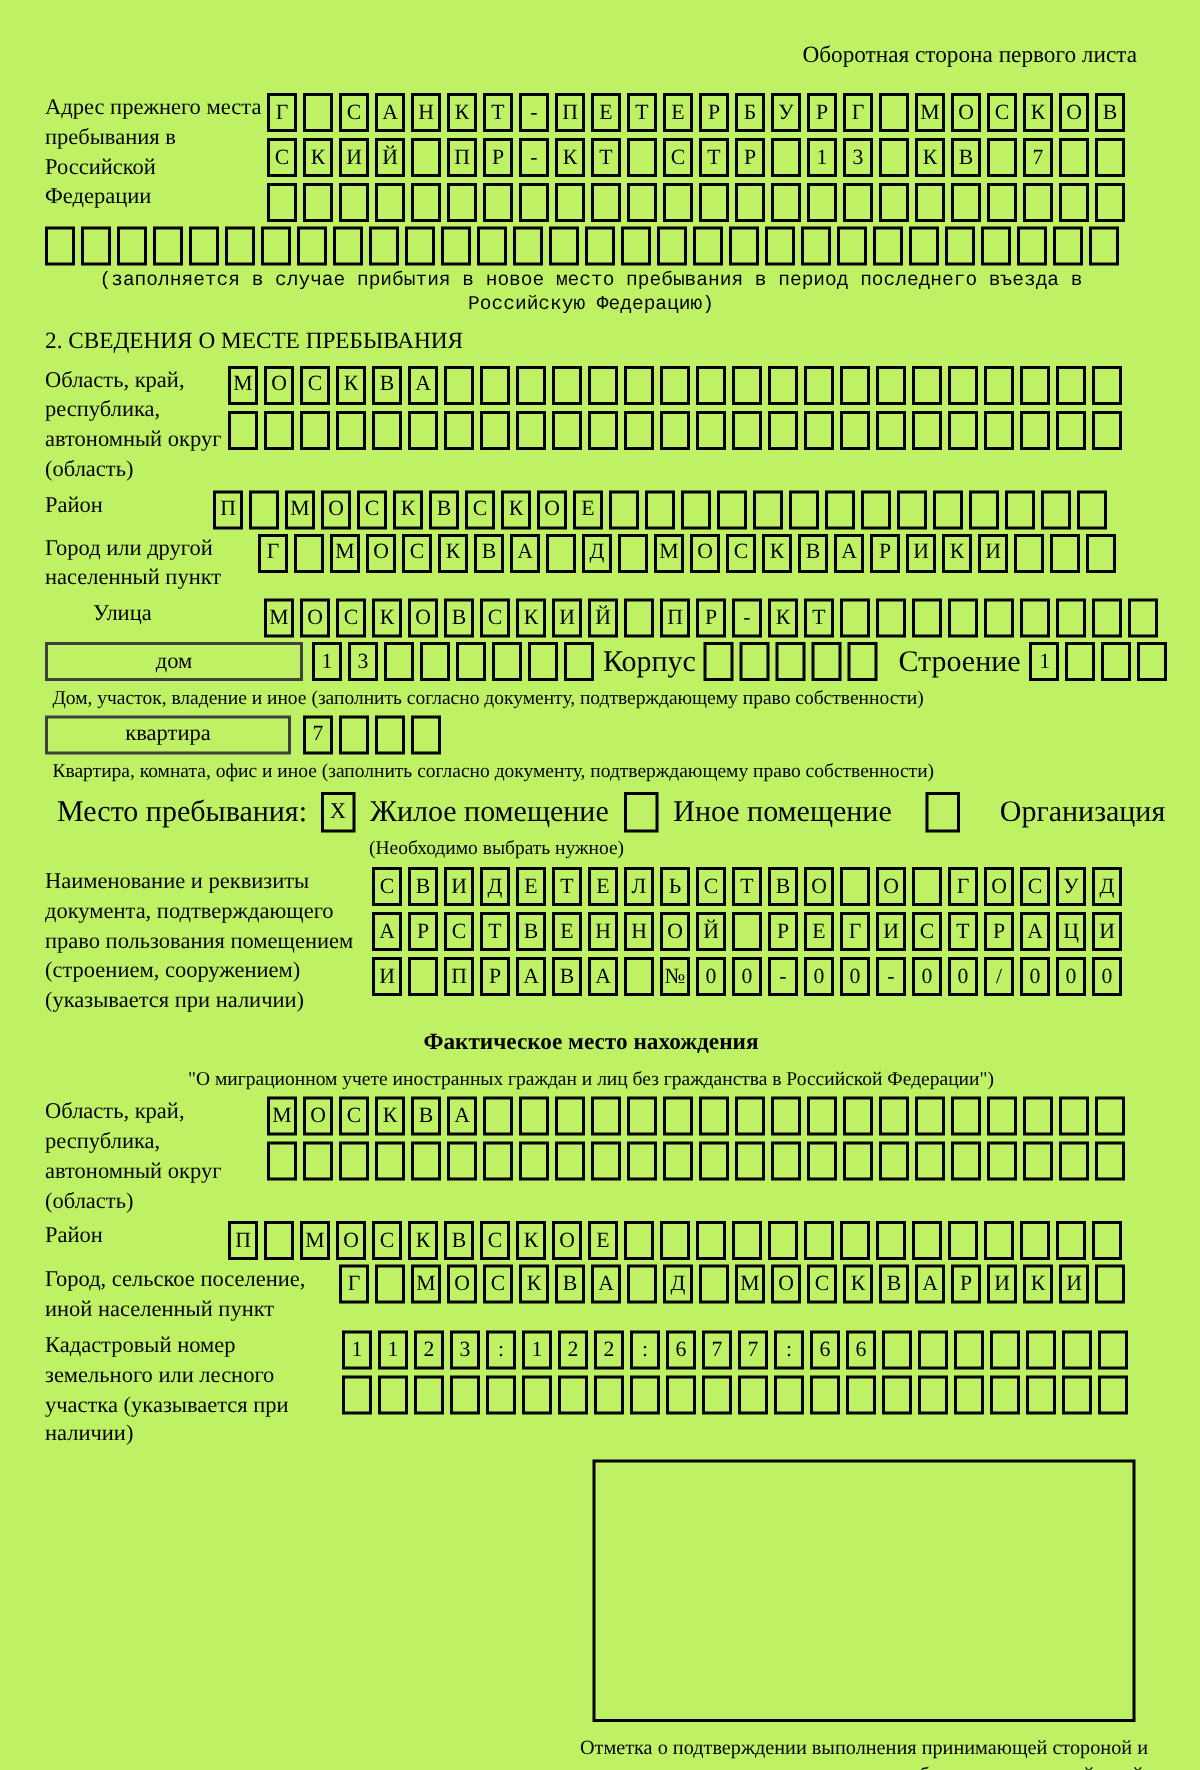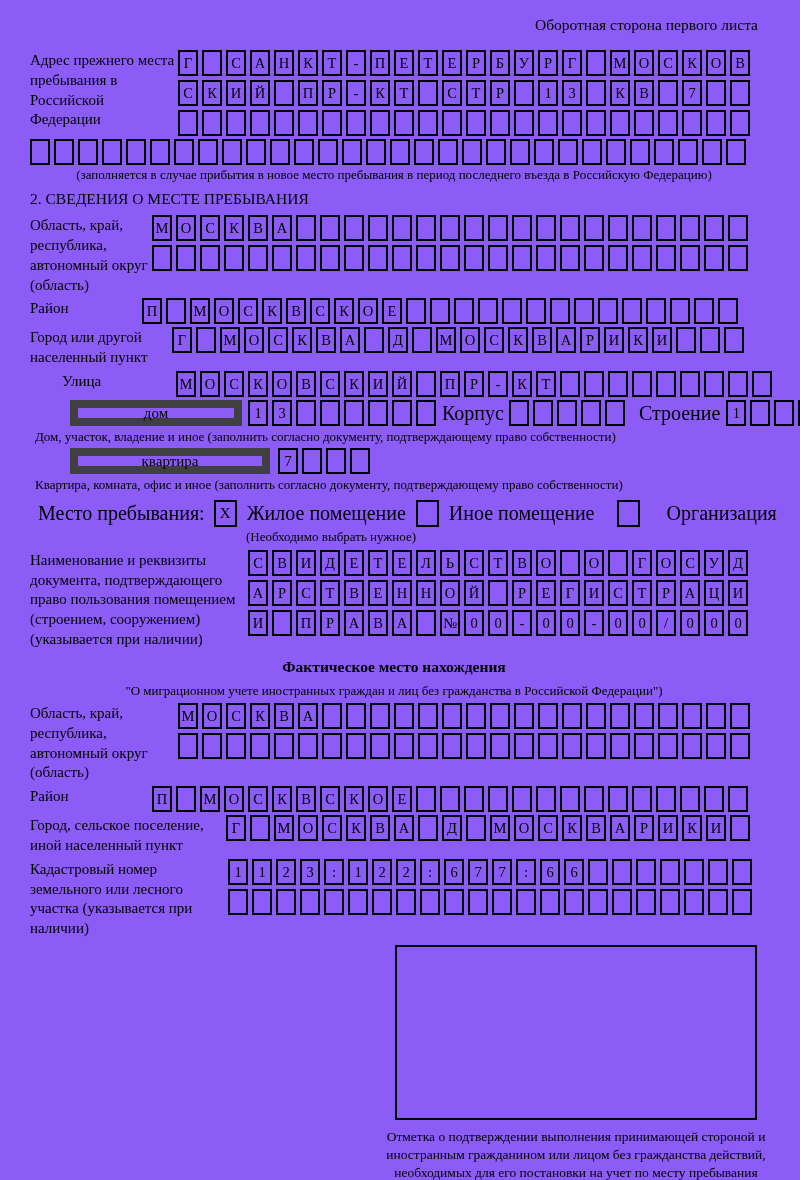--- a/index.html
+++ b/index.html
@@ -2,49 +2,49 @@
 <html><head>
 <meta charset="utf-8">
 <style>
   * { margin:0; padding:0; box-sizing:border-box; }
   html,body { background:#fff; }
   body {
     width:800px; height:1180px;
     color:#000;
     font-family:"Liberation Serif","DejaVu Serif",serif;
   }
-  .page { width:800px; height:1180px; padding:16px 42px 0 30px; overflow:hidden; background:#8b5cf6; }
+  .page { width:800px; height:1180px; padding:28px 42px 0 30px; overflow:hidden; background:#bef264; }
   .hdr { text-align:right; font-size:15.5px; margin-bottom:16px; }
   .frow { display:flex; align-items:flex-start; margin-bottom:3px; }
   .flabel { font-size:15px; line-height:1.32; padding-top:1px; }
   .cells { display:flex; gap:4px; margin-bottom:4px; }
   .cells:last-child { margin-bottom:0; }
   .cell {
     flex:0 0 20px; width:20px; height:26px;
     border:2px solid #000;
     display:flex; align-items:center; justify-content:center;
     font-size:14.5px; line-height:1;
   }
   .caption { font-size:13px; line-height:1.25; margin-bottom:3px; }
   .caption.center { text-align:center; }
   .sec-title { font-weight:normal; font-size:15.5px; text-align:left; margin:7px 0 7px; }
   .sub-title { font-weight:bold; font-size:15.5px; text-align:center; margin:8px 0 7px; }
   .widebox {
-    border:8px solid #404040; height:26px; flex:0 0 auto;
-    display:flex; align-items:center; justify-content:center; font-size:15px;margin-left:40px;
+    border:2px solid #404040; height:26px; flex:0 0 auto;
+    display:flex; align-items:center; justify-content:center; font-size:15px;
   }
   .inline-label { font-size:20px; line-height:26px; white-space:nowrap; }
   .checkbox {
     flex:0 0 23px; width:23px; height:27px; border:2px solid #000;
     display:flex; align-items:center; justify-content:center; font-size:15px;
   }
   .stay-row { display:flex; align-items:center; margin:6px 0 2px 8px; }
   .stamp-box { width:362px; height:175px; border:2px solid #000; margin:6px 0 8px 365px; }
   .stamp-caption { width:388px; margin-left:352px; text-align:center; font-size:13.5px; line-height:1.35; }
-  .mt2 { margin-top:2px; }
+  .mt2 { margin-top:2px;font-family:Liberation Mono, monospace; }
 </style>
 </head>
 <body>
 
 <div class="page">
 
   <div class="hdr">Оборотная сторона первого листа</div>
 
   <div class="frow">
     <div class="flabel" style="flex:0 0 148px;">Адрес прежнего места пребывания в Российской Федерации</div>
@@ -355,21 +355,21 @@
           <span class="cell">1</span>
           <span class="cell"></span>
           <span class="cell"></span>
           <span class="cell"></span>
         </div>
       </div>
   </div>
   <div class="caption" style="margin-left:5px;">Дом, участок, владение и иное (заполнить согласно документу, подтверждающему право собственности)</div>
 
   <div class="frow">
-    <div class="widebox" style="width:200px;">квартира</div>
+    <div class="widebox" style="width:164px;">квартира</div>
     <div style="margin-left:8px;">
         <div class="cells">
           <span class="cell">7</span>
           <span class="cell"></span>
           <span class="cell"></span>
           <span class="cell"></span>
         </div>
       </div>
   </div>
   <div class="caption" style="margin-left:5px;">Квартира, комната, офис и иное (заполнить согласно документу, подтверждающему право собственности)</div>

